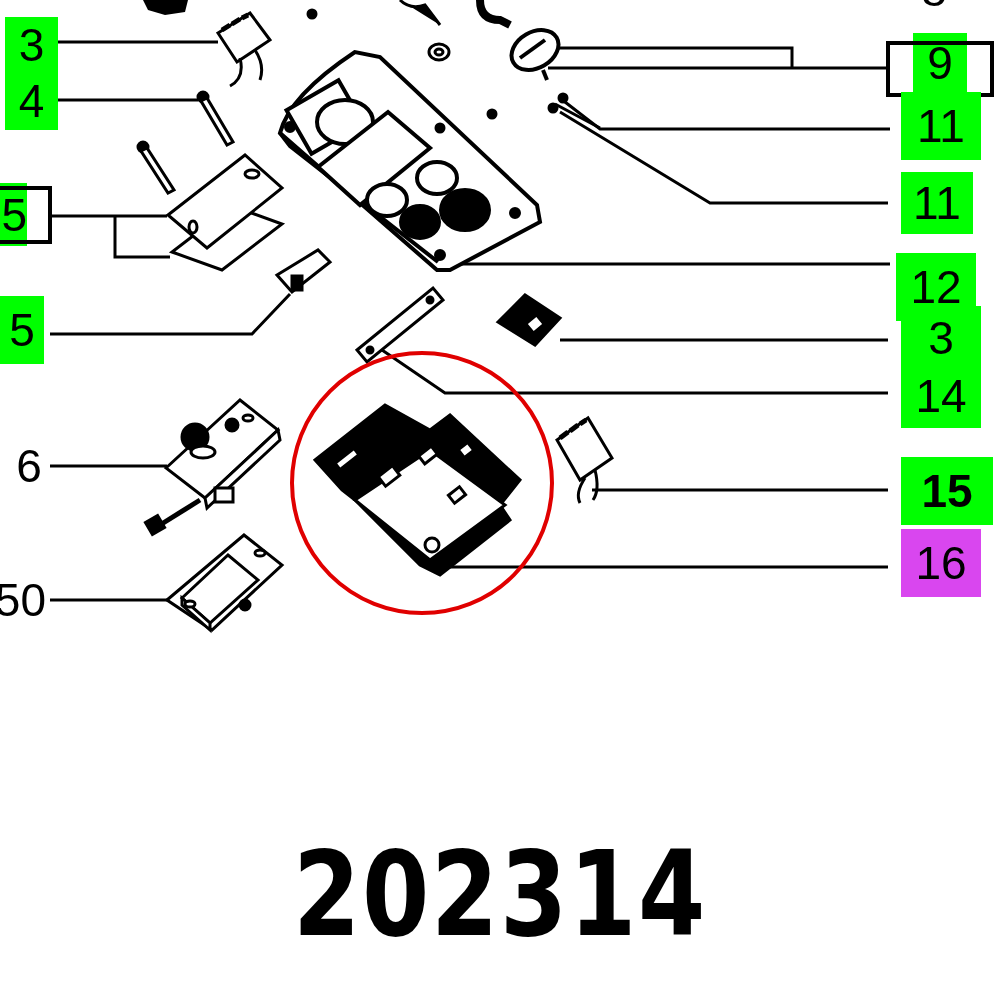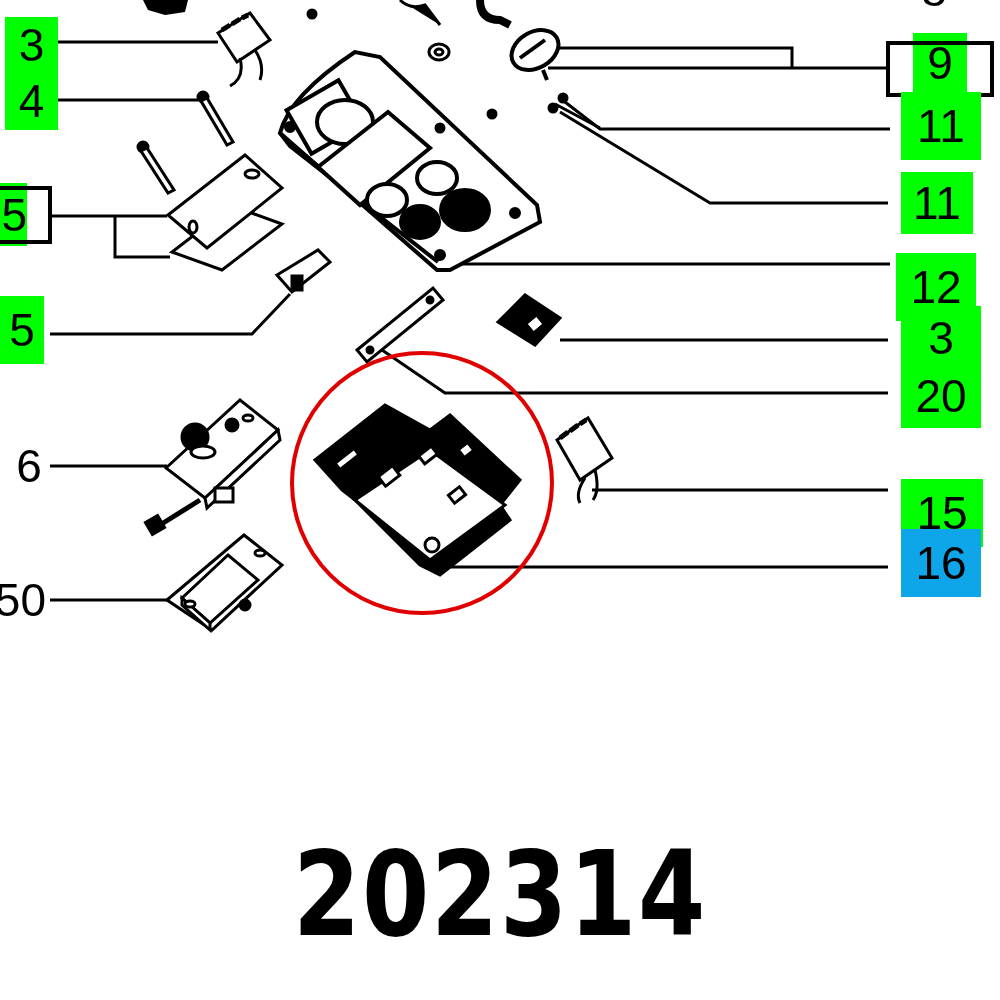--- a/index.html
+++ b/index.html
@@ -3,21 +3,21 @@
   <meta charset="utf-8">
   <style>
     html, body { margin: 0; padding: 0; background: #ffffff; }
     body { width: 1000px; height: 1000px; position: relative; overflow: hidden;
            font-family: "Liberation Sans", "DejaVu Sans", sans-serif; }
     #canvas { position: absolute; left: 0; top: 0; width: 1000px; height: 1000px; }
     .label { position: absolute; color: #000; font-size: 46px; line-height: 1;
              font-family: "Liberation Sans", "DejaVu Sans", sans-serif;
              display: flex; align-items: center; justify-content: center; box-sizing: border-box; }
     .hl-green { background: #00ff00; }
-    .hl-red { background: #0ea5e9; }
+    .hl-red { background: #d946ef; }
     .box-frame { position: absolute; border: 4px solid #000; box-sizing: border-box; }
     .part-number { position: absolute; left: 0; width: 1000px; top: 825px; text-align: center;
                    font-family: "DejaVu Sans", sans-serif; font-weight: bold; font-size: 118px;
                    letter-spacing: 2px; color: #000; transform: scaleX(0.82); transform-origin: center; }
   </style>
 </head>
 <body>
 
 <svg id="canvas" viewBox="0 0 1000 1000" xmlns="http://www.w3.org/2000/svg">
 
@@ -164,17 +164,17 @@
 <div class="label" style="left:8px; top:440px; width:42px; height:52px;">6</div>
 <div class="label" style="left:-18px; top:574px; width:64px; height:52px; justify-content:flex-end;">50</div>
 
 <div class="label" style="left:912px; top:-34px; width:44px; height:48px;">8</div>
 <div class="label hl-green" style="left:913px; top:33px; width:54px; height:60px;">9</div>
 <div class="box-frame" style="left:886px; top:41px; width:108px; height:56px;"></div>
 <div class="label hl-green" style="left:901px; top:92px; width:80px; height:68px;">11</div>
 <div class="label hl-green" style="left:901px; top:172px; width:72px; height:62px;">11</div>
 <div class="label hl-green" style="left:896px; top:230px; width:80px; height:68px;margin-top:23px;">12</div>
 <div class="label hl-green" style="left:901px; top:306px; width:80px; height:64px;">3</div>
-<div class="label hl-green" style="left:901px; top:364px; width:80px; height:64px;">20</div>
-<div class="label hl-green" style="left:901px; top:479px; width:82px; height:68px;">15</div>
+<div class="label hl-green" style="left:901px; top:364px; width:80px; height:64px;">14</div>
+<div class="label hl-green" style="left:901px; top:457px; width:92px; height:68px;font-weight:bold;">15</div>
 <div class="label hl-red" style="left:901px; top:529px; width:80px; height:68px;">16</div>
 
 <div class="part-number">202314</div>
 
 </body></html>

